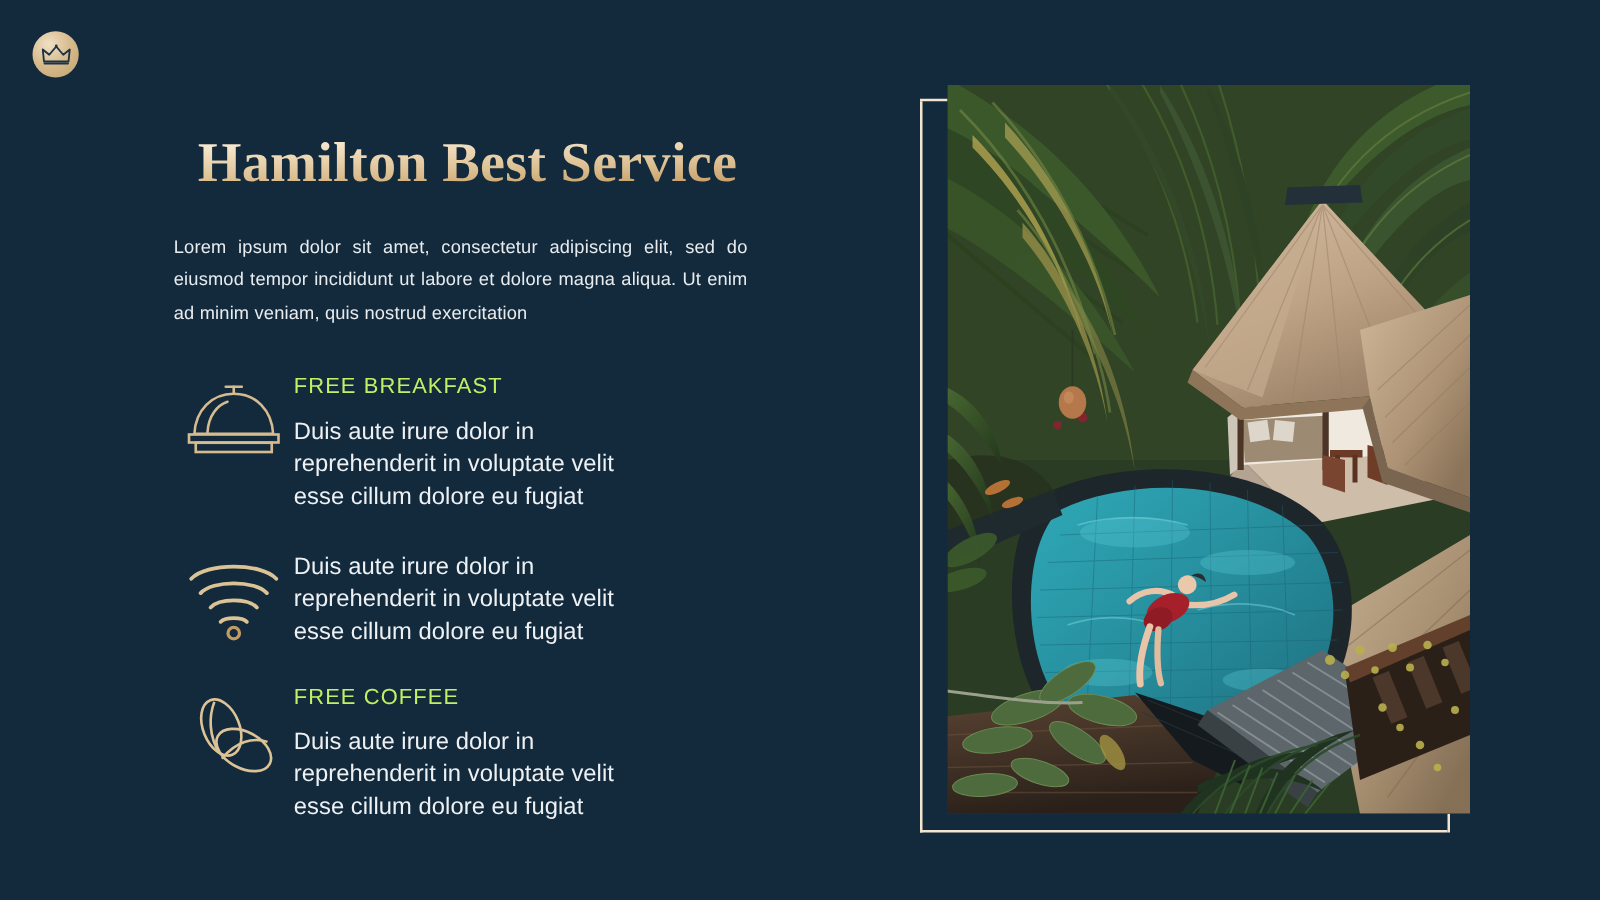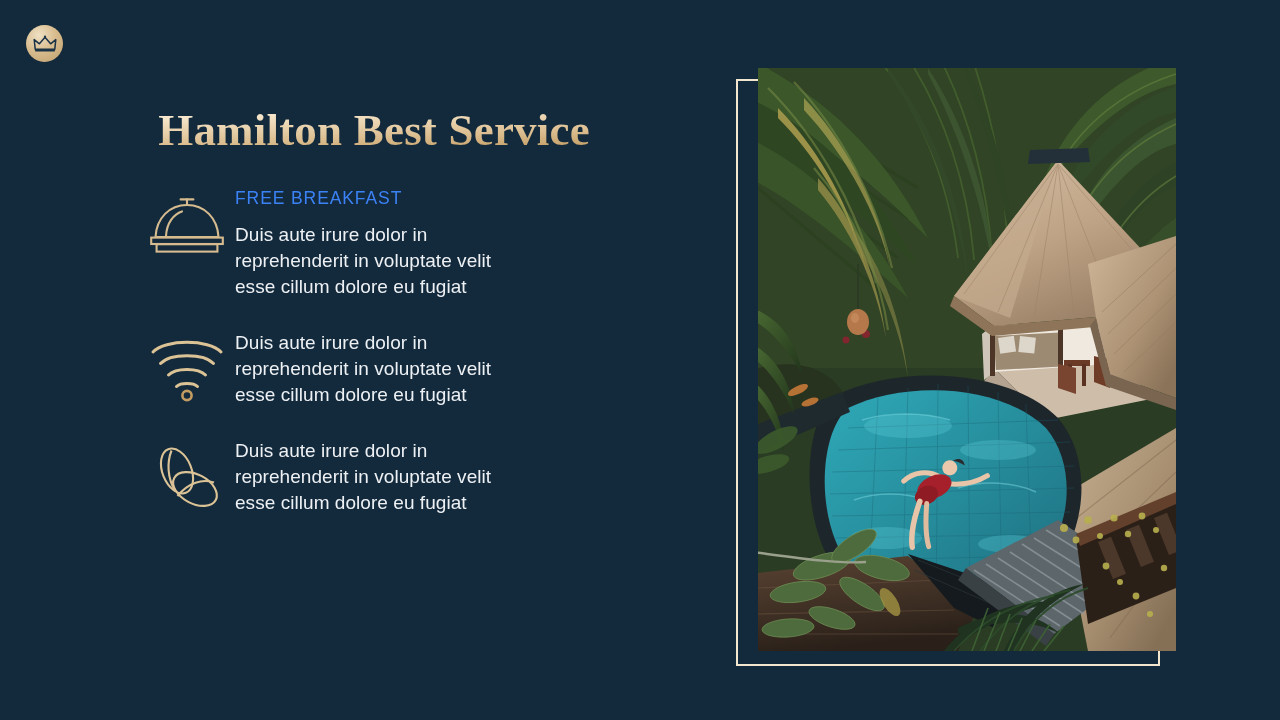--- a/index.html
+++ b/index.html
@@ -75,21 +75,21 @@
     justify-content:center;
     padding-top:6px;
   }
   .f-icon svg { display:block; }
 
   .f-text { padding-top:0; }
 
   .f-title {
     font-size:17.5px;
     letter-spacing:0.9px;
-    color:#3b82f6;
+    color:#bef264;
     line-height:1;
     margin-bottom:15px;
   }
 
   .f-desc {
     font-size:19px;
     line-height:26px;
     color:#eef1f4;
     letter-spacing:0.05px;
     max-width:300px;
@@ -137,20 +137,21 @@
       <path d="M2.6 15.8 L21.4 15.8" stroke="#1b3347" stroke-width="1.5" stroke-linecap="round"></path>
       <circle cx="12" cy="1.6" r="1.1" fill="#1b3347"></circle>
     </svg>
   </span>
 </div>
 
 <div class="left">
 
   <h1 class="title">Hamilton Best Service</h1>
 
+  <p class="intro">Lorem ipsum dolor sit amet, consectetur adipiscing elit, sed do eiusmod tempor incididunt ut labore et dolore magna aliqua. Ut enim ad minim veniam, quis nostrud exercitation</p>
 
   <div class="features">
 
     <div class="feature">
       <div class="f-icon">
         <svg width="80" height="62" viewBox="0 0 80 62">
           <g fill="none" stroke="#d6bb8e" stroke-width="2.1" stroke-linecap="round">
             <path d="M40 9 C22.5 9 9.5 22 8.5 41 L71.5 41 C70.5 22 57.5 9 40 9 Z"></path>
             <path d="M19 40 C19.7 26.5 27 18 35 15.4"></path>
             <line x1="40" y1="9" x2="40" y2="3.4"></line>
@@ -188,20 +189,21 @@
         <svg width="74" height="72" viewBox="0 0 74 72">
           <g fill="none" stroke="#dcc396" stroke-width="2.1">
             <ellipse cx="27" cy="27" rx="14.5" ry="23.5" transform="rotate(-22 27 27)"></ellipse>
             <path d="M21.5 6.5 C17 18 17 33.5 25.5 47.5"></path>
             <ellipse cx="45" cy="45" rx="14.5" ry="23.5" transform="rotate(-62 45 45)"></ellipse>
             <path d="M64 38.5 C52.5 34.5 38.5 38.5 27.5 52"></path>
           </g>
         </svg>
       </div>
       <div class="f-text">
+        <div class="f-title">FREE COFFEE</div>
         <div class="f-desc">Duis aute irure dolor in reprehenderit in voluptate velit esse cillum dolore eu fugiat</div>
       </div>
     </div>
 
   </div>
 </div>
 
 <div class="frame-line"></div>
 
 <div class="photo">

